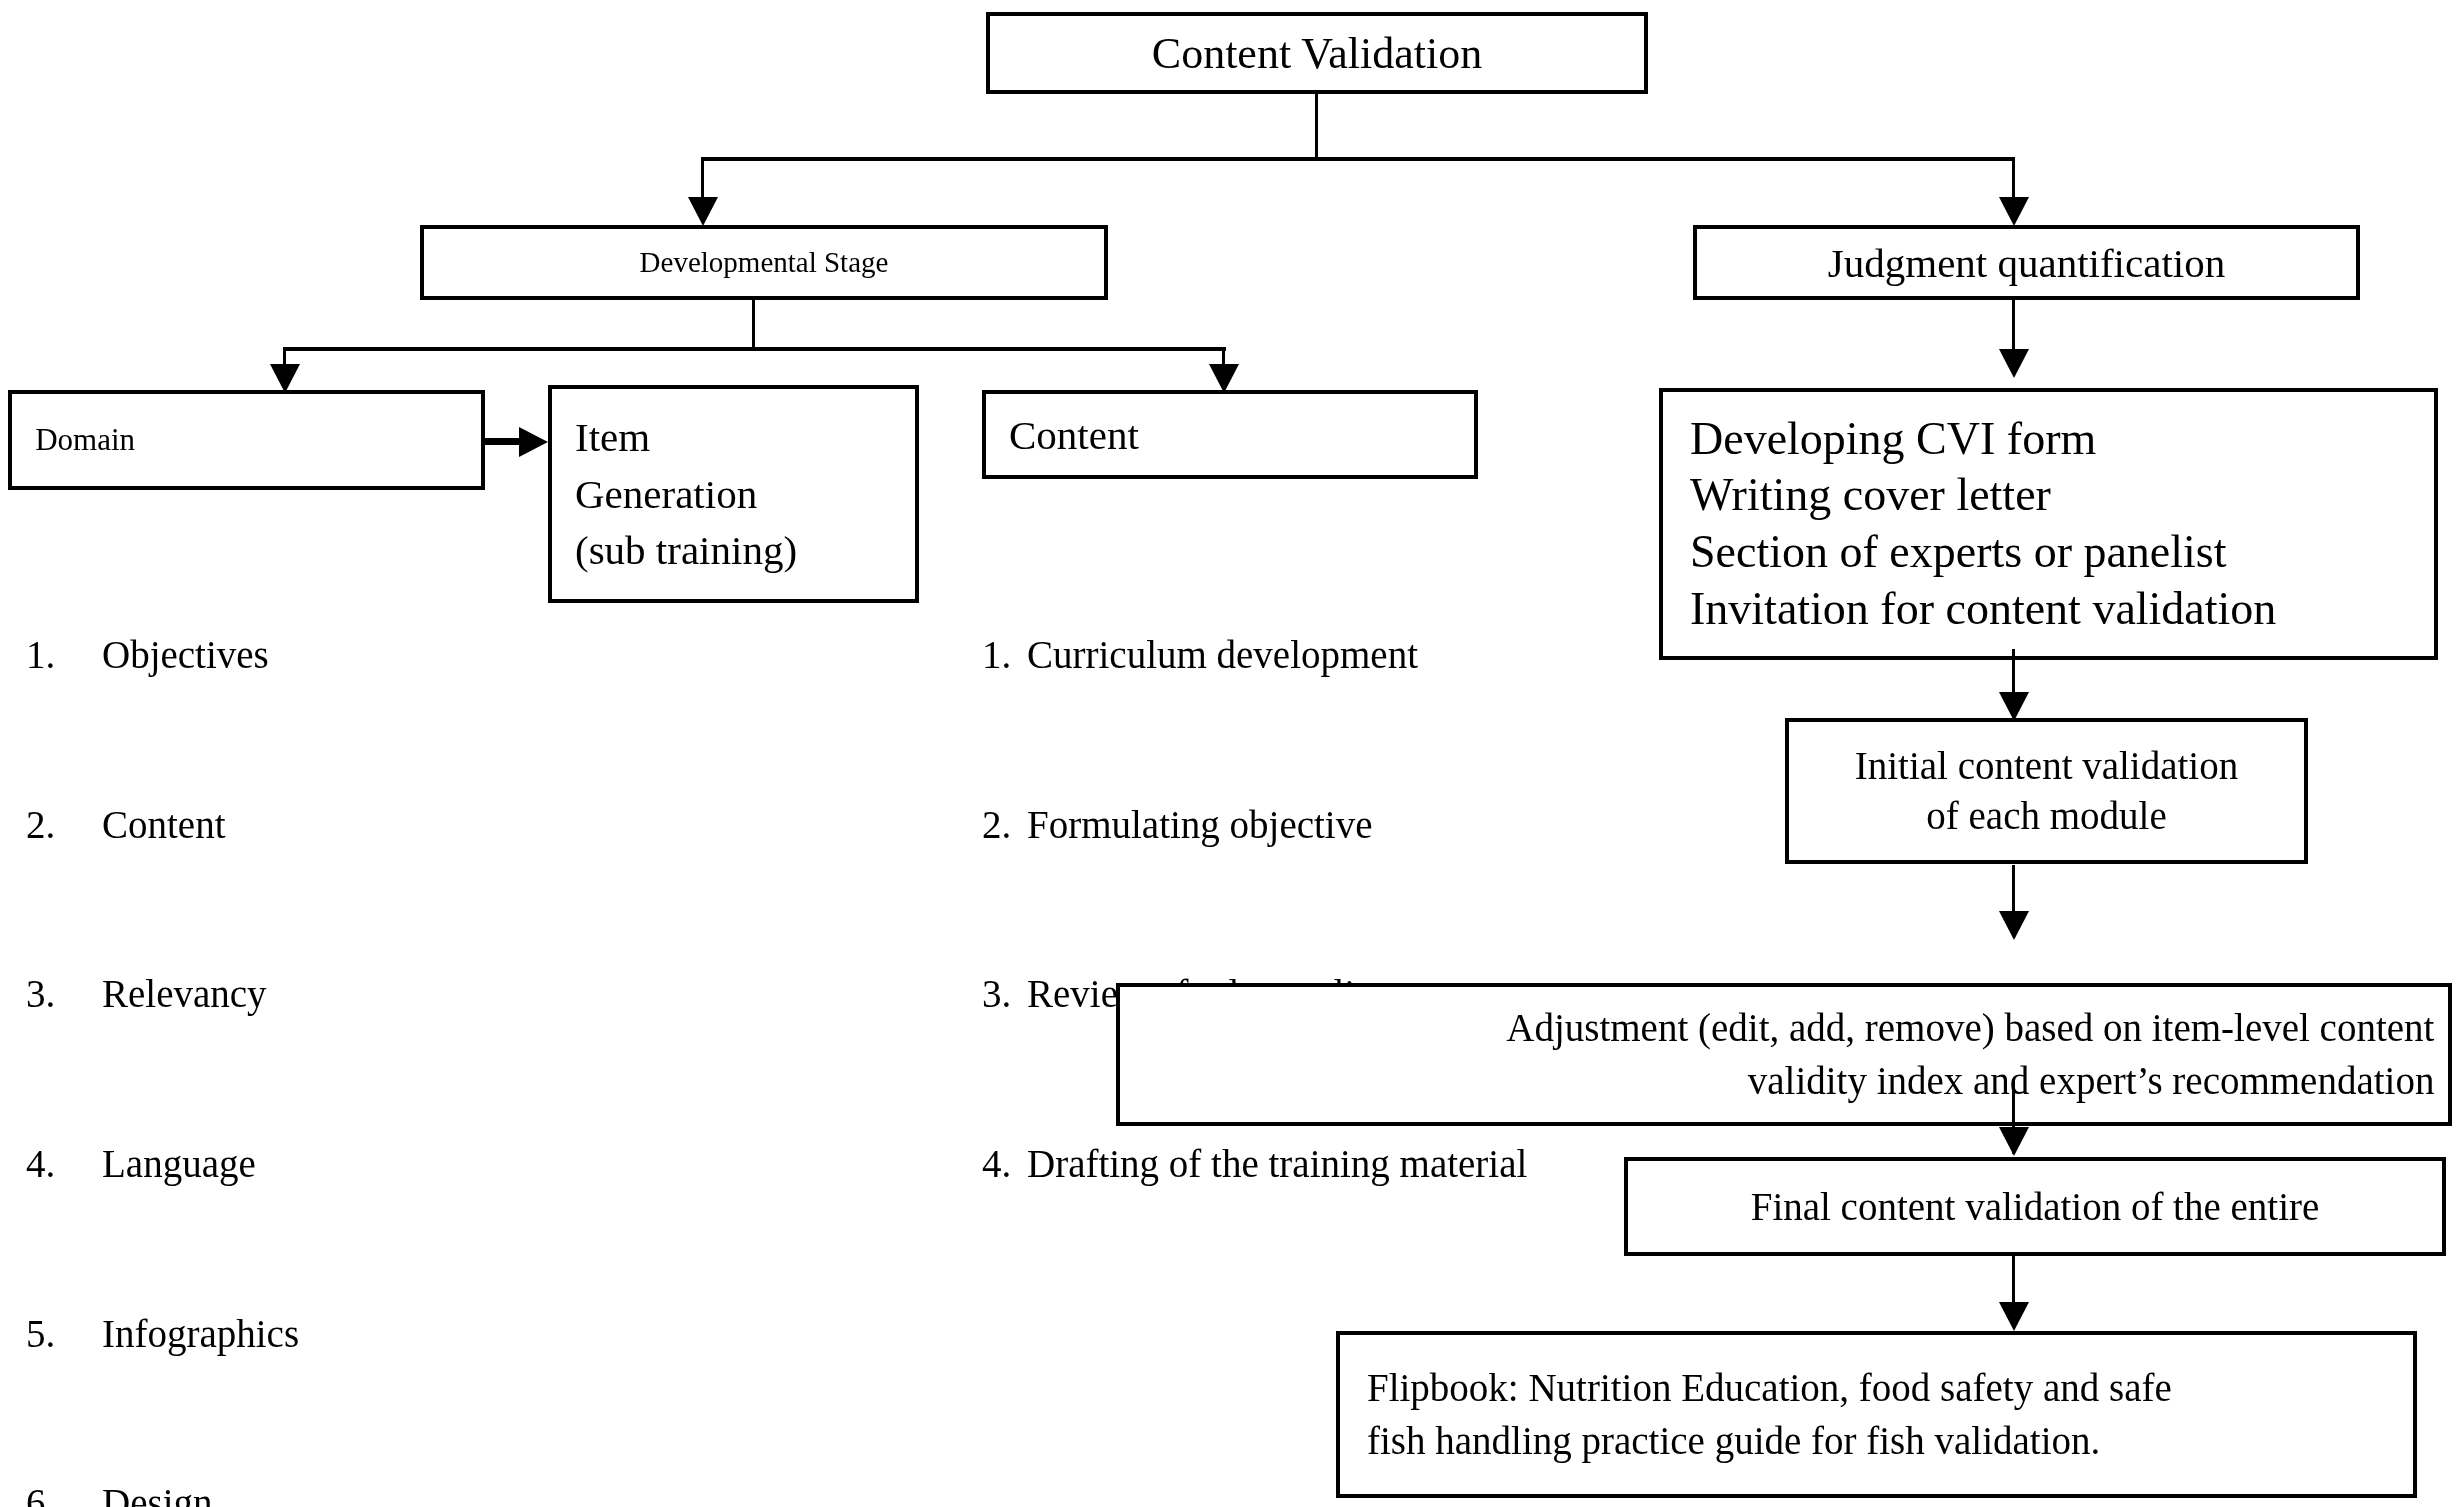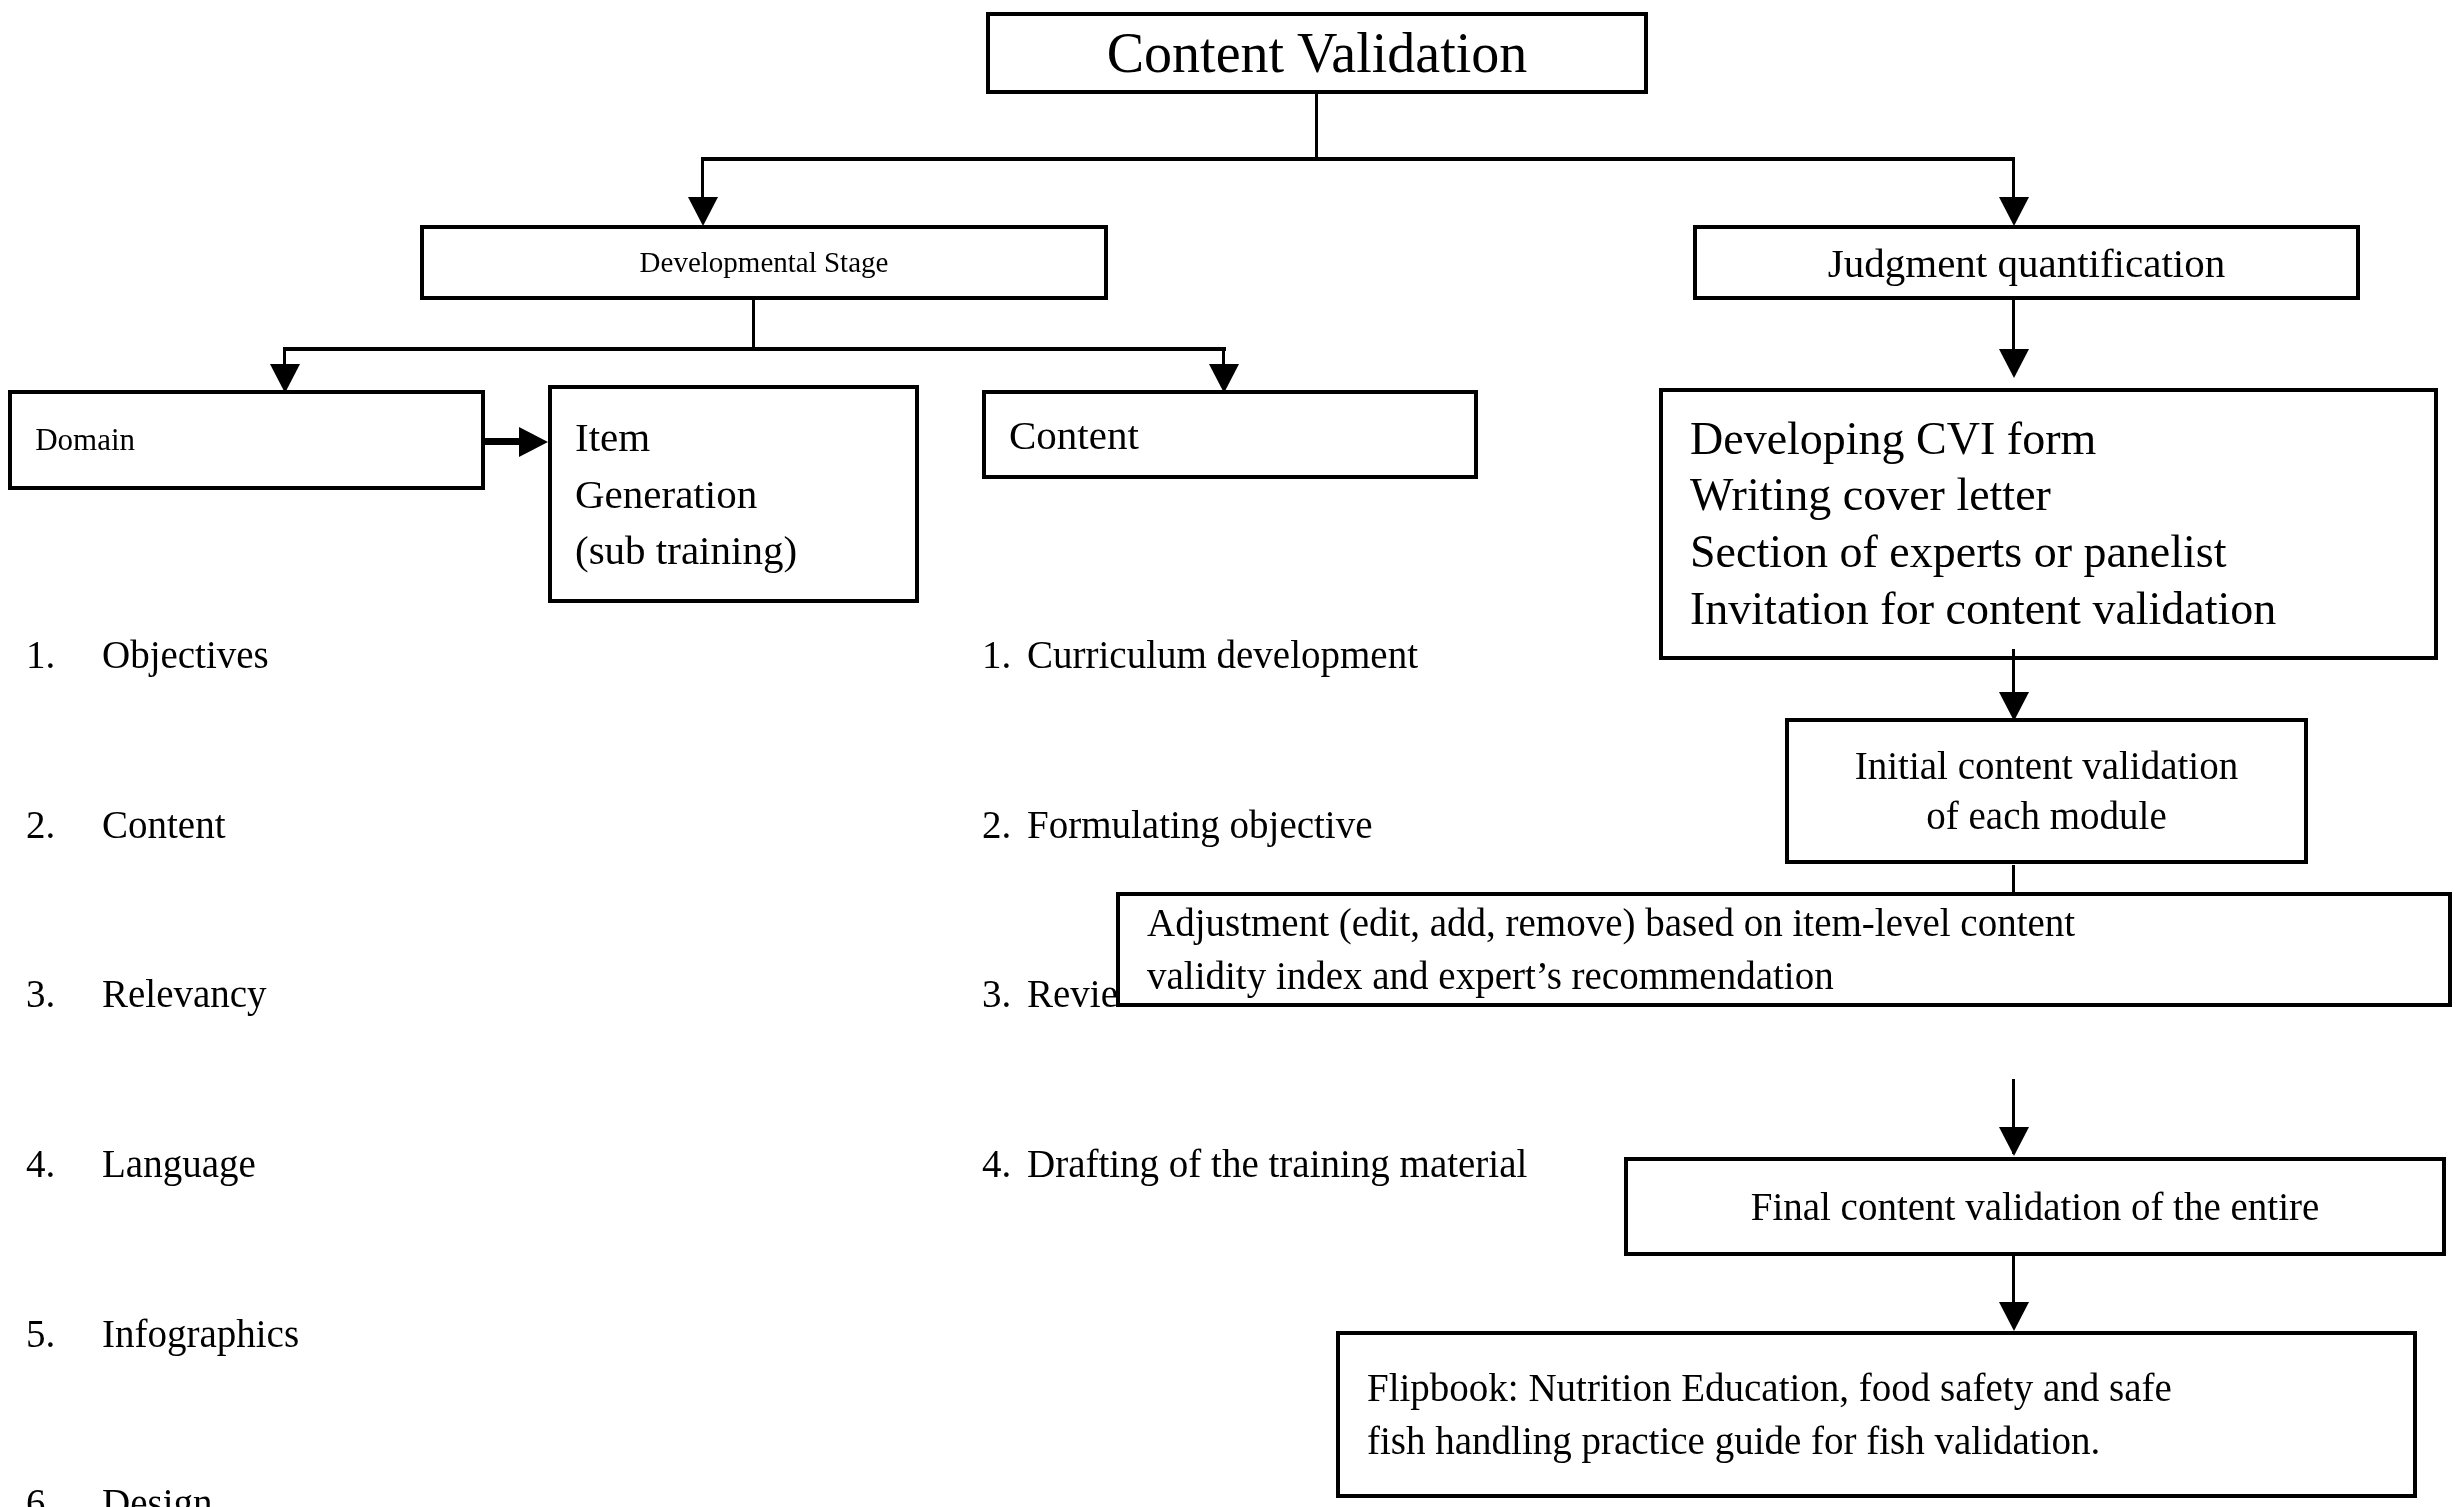--- a/index.html
+++ b/index.html
@@ -54,21 +54,21 @@
     border-top:15px solid transparent;
     border-bottom:15px solid transparent;
     border-left:29px solid #000000;
   }
 </style>
 </head>
 <body>
 
 <div id="page">
 
-  <div class="box ctr" style="left:986px; top:12.3px; width:662px; height:82px; font-size:56px;">
+  <div class="box ctr" style="left:986px; top:12.3px; width:662px; height:82px; font-size:44px;">
     <span class="ln">Content Validation</span>
   </div>
 
   <div class="vline" style="left:1315px; top:94px; width:3.4px; height:65px;"></div>
   <div class="hline" style="left:701px; top:157px; width:1314px; height:4.1px;"></div>
   <div class="vline" style="left:701px; top:157px; width:3.4px; height:45px;"></div>
   <div class="arrowhead" style="left:688px; top:197px;"></div>
   <div class="vline" style="left:2012px; top:157px; width:3.4px; height:45px;"></div>
   <div class="arrowhead" style="left:1999px; top:197px;"></div>
 
@@ -168,21 +168,21 @@
   <div class="arrowhead" style="left:1999px; top:692px;"></div>
 
   <div class="box ctr" style="left:1785px; top:718px; width:523px; height:146px; font-size:39px; line-height:1.28;">
     <span class="ln">Initial content validation</span>
     <span class="ln">of each module</span>
   </div>
 
   <div class="vline" style="left:2012px; top:865px; width:3.4px; height:71px;"></div>
   <div class="arrowhead" style="left:1999px; top:911px;"></div>
 
-  <div class="box lft pad-lr" style="left:1116px; top:892px; width:1336px; height:115px; font-size:39px; line-height:1.35;">
+  <div class="box lft pad-lr" style="left:1116px; top:983px; width:1336px; height:143px; font-size:39px; line-height:1.35;align-items:flex-end;">
     <span class="ln">Adjustment (edit, add, remove) based on item-level content</span>
     <span class="ln">validity index and expert’s recommendation</span>
   </div>
 
   <div class="vline" style="left:2012px; top:1079px; width:3.4px; height:75px;"></div>
   <div class="arrowhead" style="left:1999px; top:1127px;"></div>
 
   <div class="box ctr" style="left:1624px; top:1157px; width:822px; height:99px; font-size:39px;">
     <span class="ln">Final content validation of the entire</span>
   </div>

